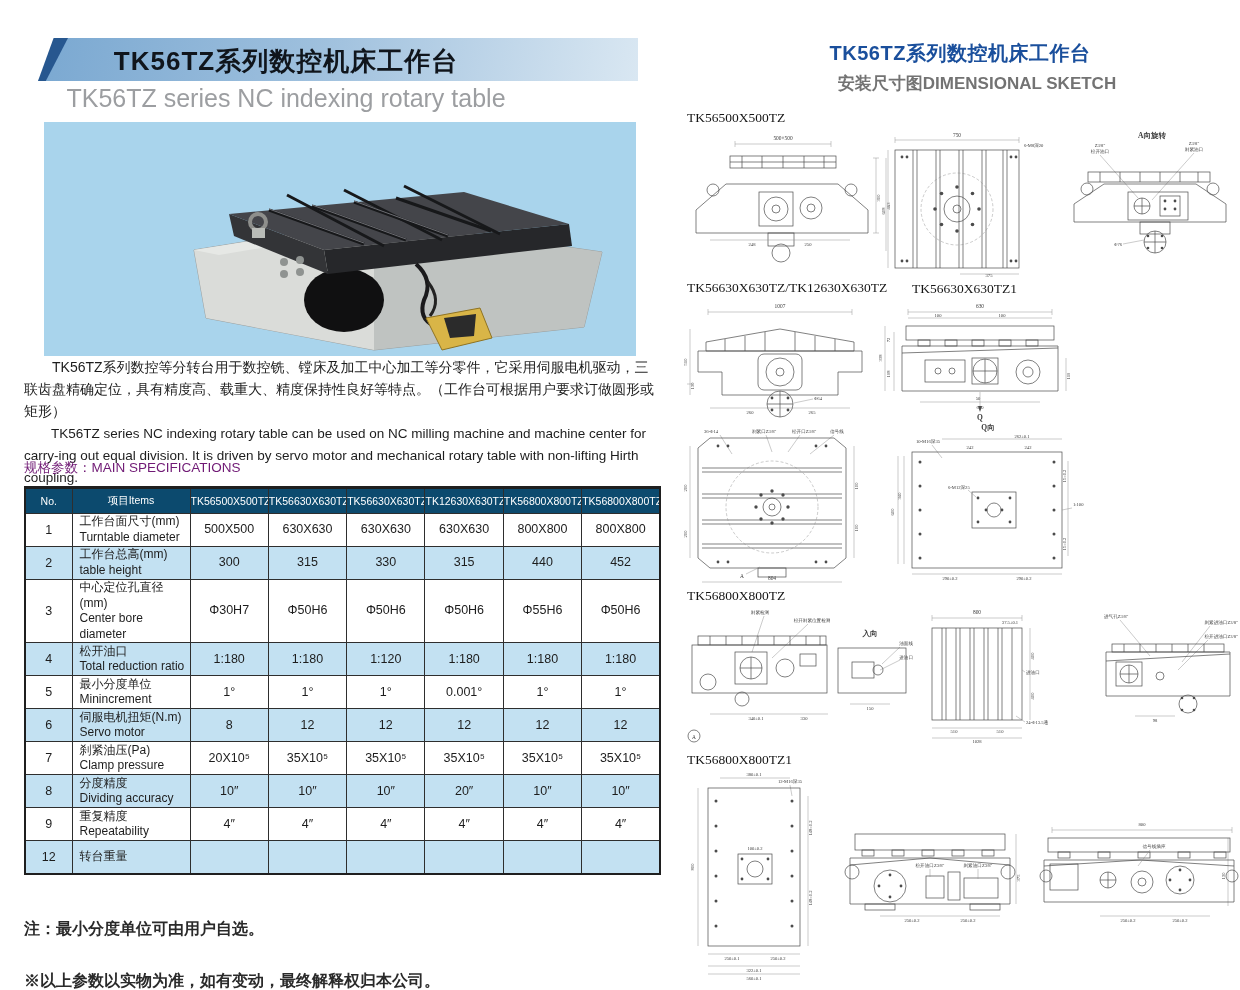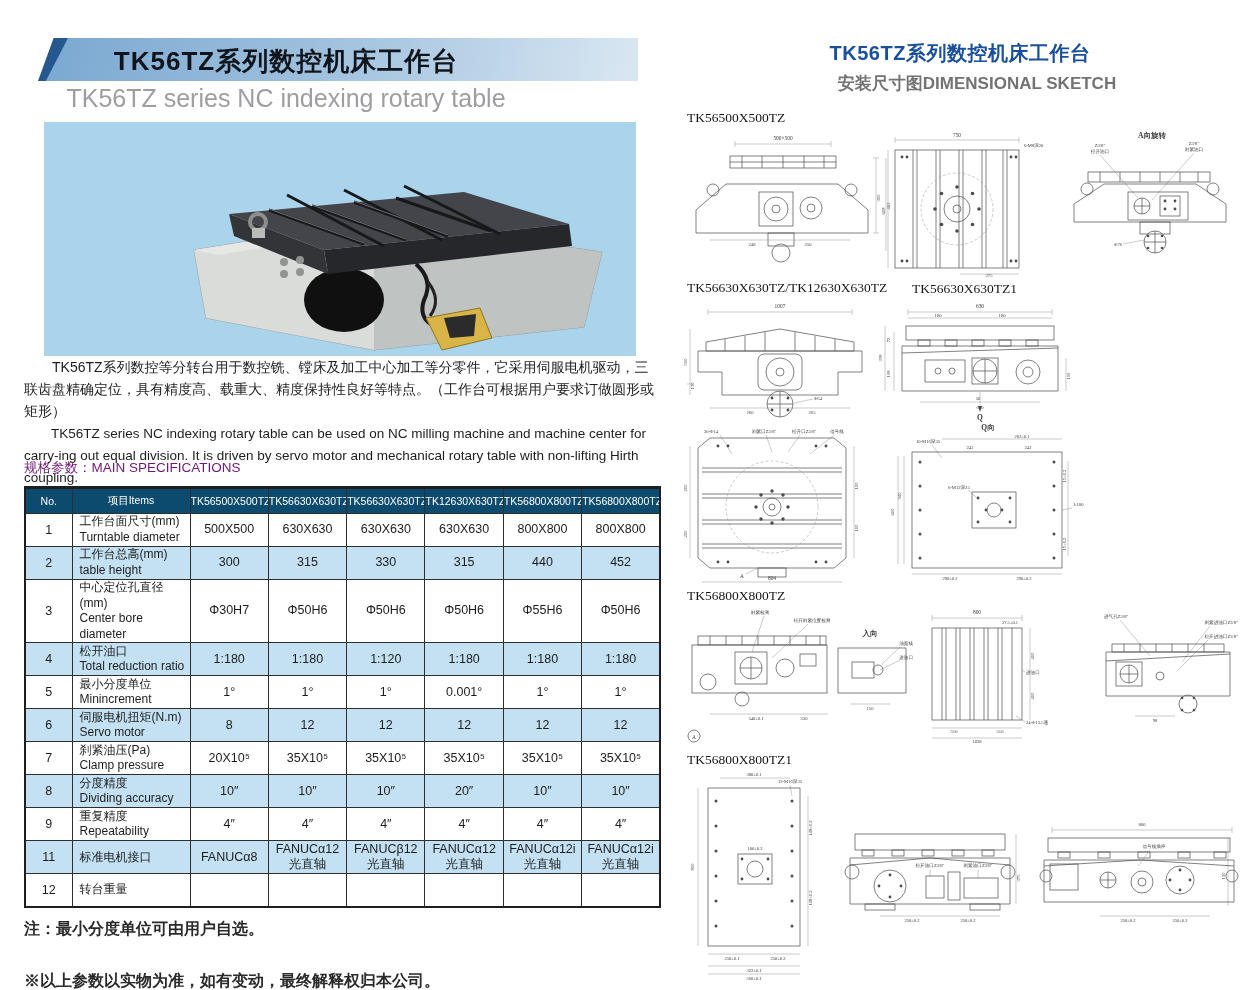--- a/index.html
+++ b/index.html
@@ -235,37 +235,20 @@
           <div>Repeatability</div>
         </td>
         <td class="c-val">4″</td>
         <td class="c-val">4″</td>
         <td class="c-val">4″</td>
         <td class="c-val">4″</td>
         <td class="c-val">4″</td>
         <td class="c-val">4″</td>
       </tr>
       <tr>
-        <td class="c-no">11</td>
-        <td class="c-item">
-          <div>标准电机接口</div>
-        </td>
-        <td class="c-val">FANUCα8</td>
-        <td class="c-val">FANUCα12
-光直轴</td>
-        <td class="c-val">FANUCβ12
-光直轴</td>
-        <td class="c-val">FANUCα12
-光直轴</td>
-        <td class="c-val">FANUCα12i
-光直轴</td>
-        <td class="c-val">FANUCα12i
-光直轴</td>
-      </tr>
-      <tr>
         <td class="c-no">12</td>
         <td class="c-item">
           <div>转台重量</div>
         </td>
         <td class="c-val"></td>
         <td class="c-val"></td>
         <td class="c-val"></td>
         <td class="c-val"></td>
         <td class="c-val"></td>
         <td class="c-val"></td>

